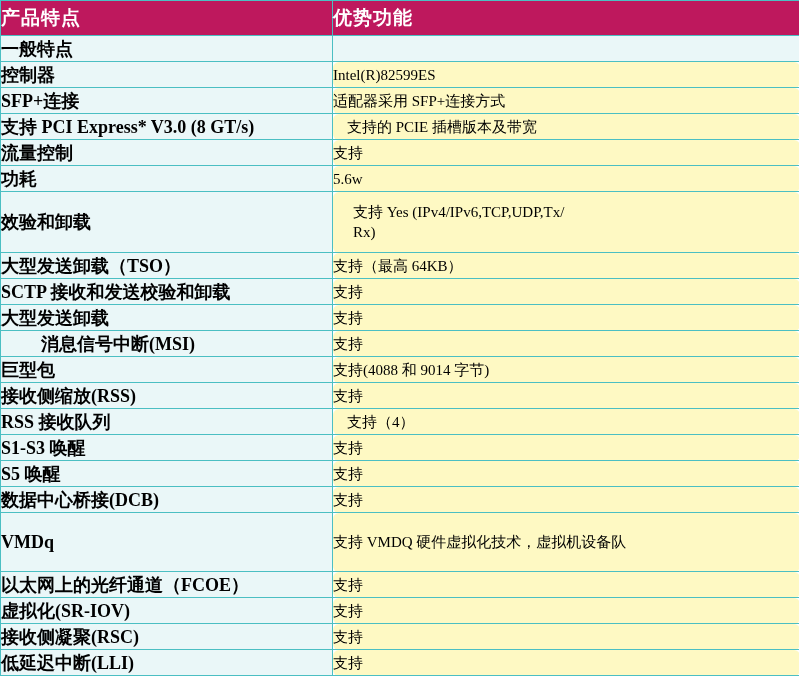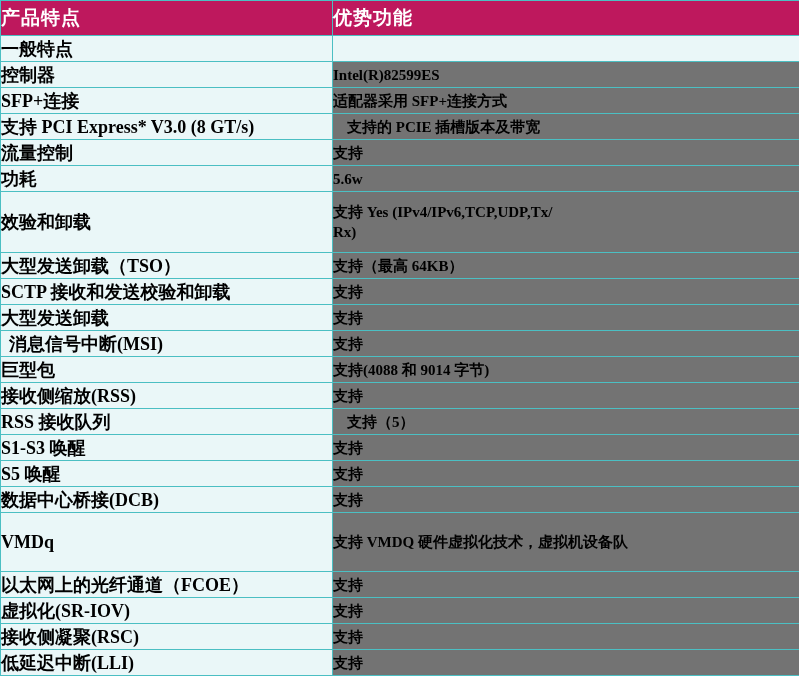--- a/index.html
+++ b/index.html
@@ -35,28 +35,29 @@
     height: 34px;
     letter-spacing: 1px;
   }
   .feat {
     background: #eaf7f8;
     font-weight: bold;
     font-size: 18px;
     padding: 3px 0 3px 8px;
     line-height: 20px;
   }
-  .feat.indent1 { padding-left: 8px; margin-left: 35px; }
+  .feat.indent1 { padding-left: 40px; margin-left: 35px; }
   .feat.indent2 { }
   .val {
-    background: #737373;
+    background: #fef9c3;
     font-size: 15px;
     padding: 3px 0 3px 8px;
     line-height: 20px;
-    font-weight: bold;
+    font-weight: normal;
+    border-radius: 6px;
   }
   .val.pad { padding-left: 14px; }
   tr.rh-normal td { height: 25px; }
   tr.rh-tall td { height: 60px; }
   tr.rh-vmdq td { height: 58px; }
   td.empty { background: #eaf7f8; }
   .val-top { vertical-align: top; padding-top: 5px; }
   .val-bottom { vertical-align: bottom; padding-bottom: 6px; }
   .feat-top { vertical-align: top; padding-top: 4px; }
   .feat-bottom { vertical-align: bottom; padding-bottom: 4px; }
@@ -95,21 +96,21 @@
       <tr class="rh-normal">
         <td class="feat">流量控制</td>
         <td class="val" style="white-space: pre-line;">支持</td>
       </tr>
       <tr class="rh-normal">
         <td class="feat">功耗</td>
         <td class="val" style="white-space: pre-line;">5.6w</td>
       </tr>
       <tr class="rh-tall">
         <td class="feat feat-bottom">效验和卸载</td>
-        <td class="val val-top" style="white-space: pre-line;">支持 Yes (IPv4/IPv6,TCP,UDP,Tx/
+        <td class="val val-top" style="white-space: pre-line; padding-left: 20px;">支持 Yes (IPv4/IPv6,TCP,UDP,Tx/
 Rx)</td>
       </tr>
       <tr class="rh-normal">
         <td class="feat">大型发送卸载（TSO）</td>
         <td class="val" style="white-space: pre-line;">支持（最高 64KB）</td>
       </tr>
       <tr class="rh-normal">
         <td class="feat">SCTP 接收和发送校验和卸载</td>
         <td class="val" style="white-space: pre-line;">支持</td>
       </tr>
@@ -124,21 +125,21 @@
       <tr class="rh-normal">
         <td class="feat">巨型包</td>
         <td class="val" style="white-space: pre-line;">支持(4088 和 9014 字节)</td>
       </tr>
       <tr class="rh-normal">
         <td class="feat">接收侧缩放(RSS)</td>
         <td class="val" style="white-space: pre-line;">支持</td>
       </tr>
       <tr class="rh-normal">
         <td class="feat">RSS 接收队列</td>
-        <td class="val pad" style="white-space: pre-line;">支持（5）</td>
+        <td class="val pad" style="white-space: pre-line;">支持（4）</td>
       </tr>
       <tr class="rh-normal">
         <td class="feat">S1-S3 唤醒</td>
         <td class="val" style="white-space: pre-line;">支持</td>
       </tr>
       <tr class="rh-normal">
         <td class="feat">S5 唤醒</td>
         <td class="val" style="white-space: pre-line;">支持</td>
       </tr>
       <tr class="rh-normal">

